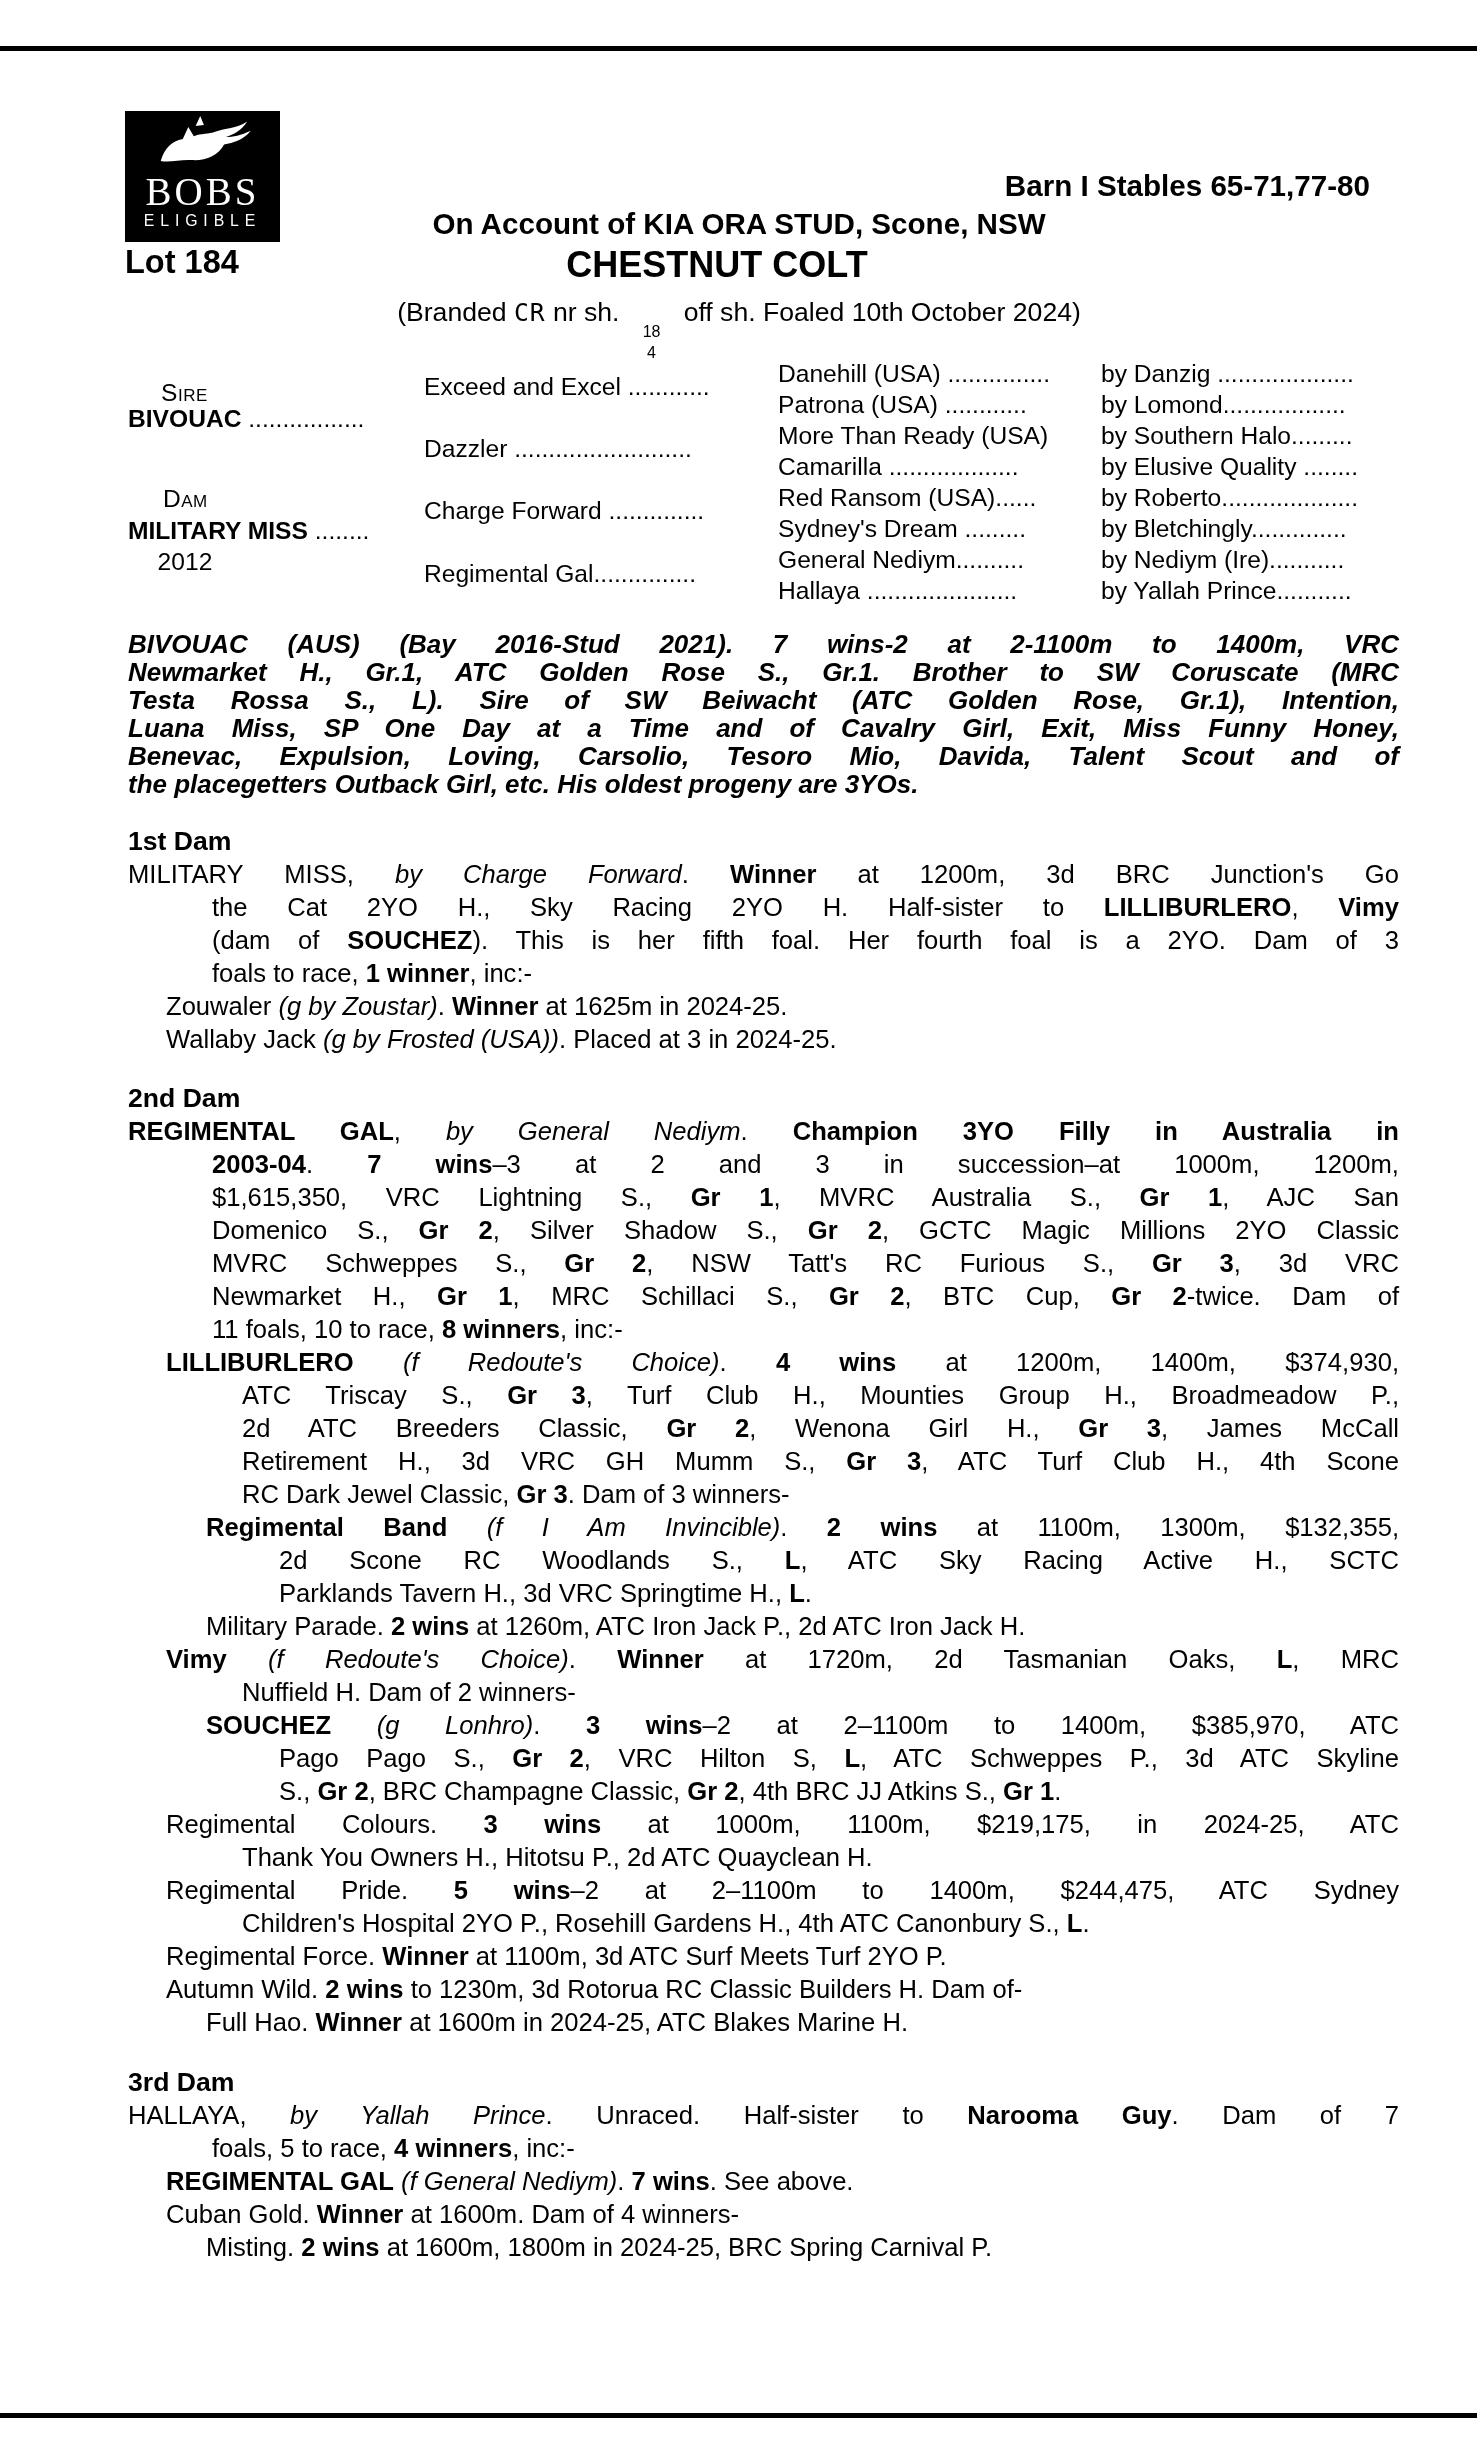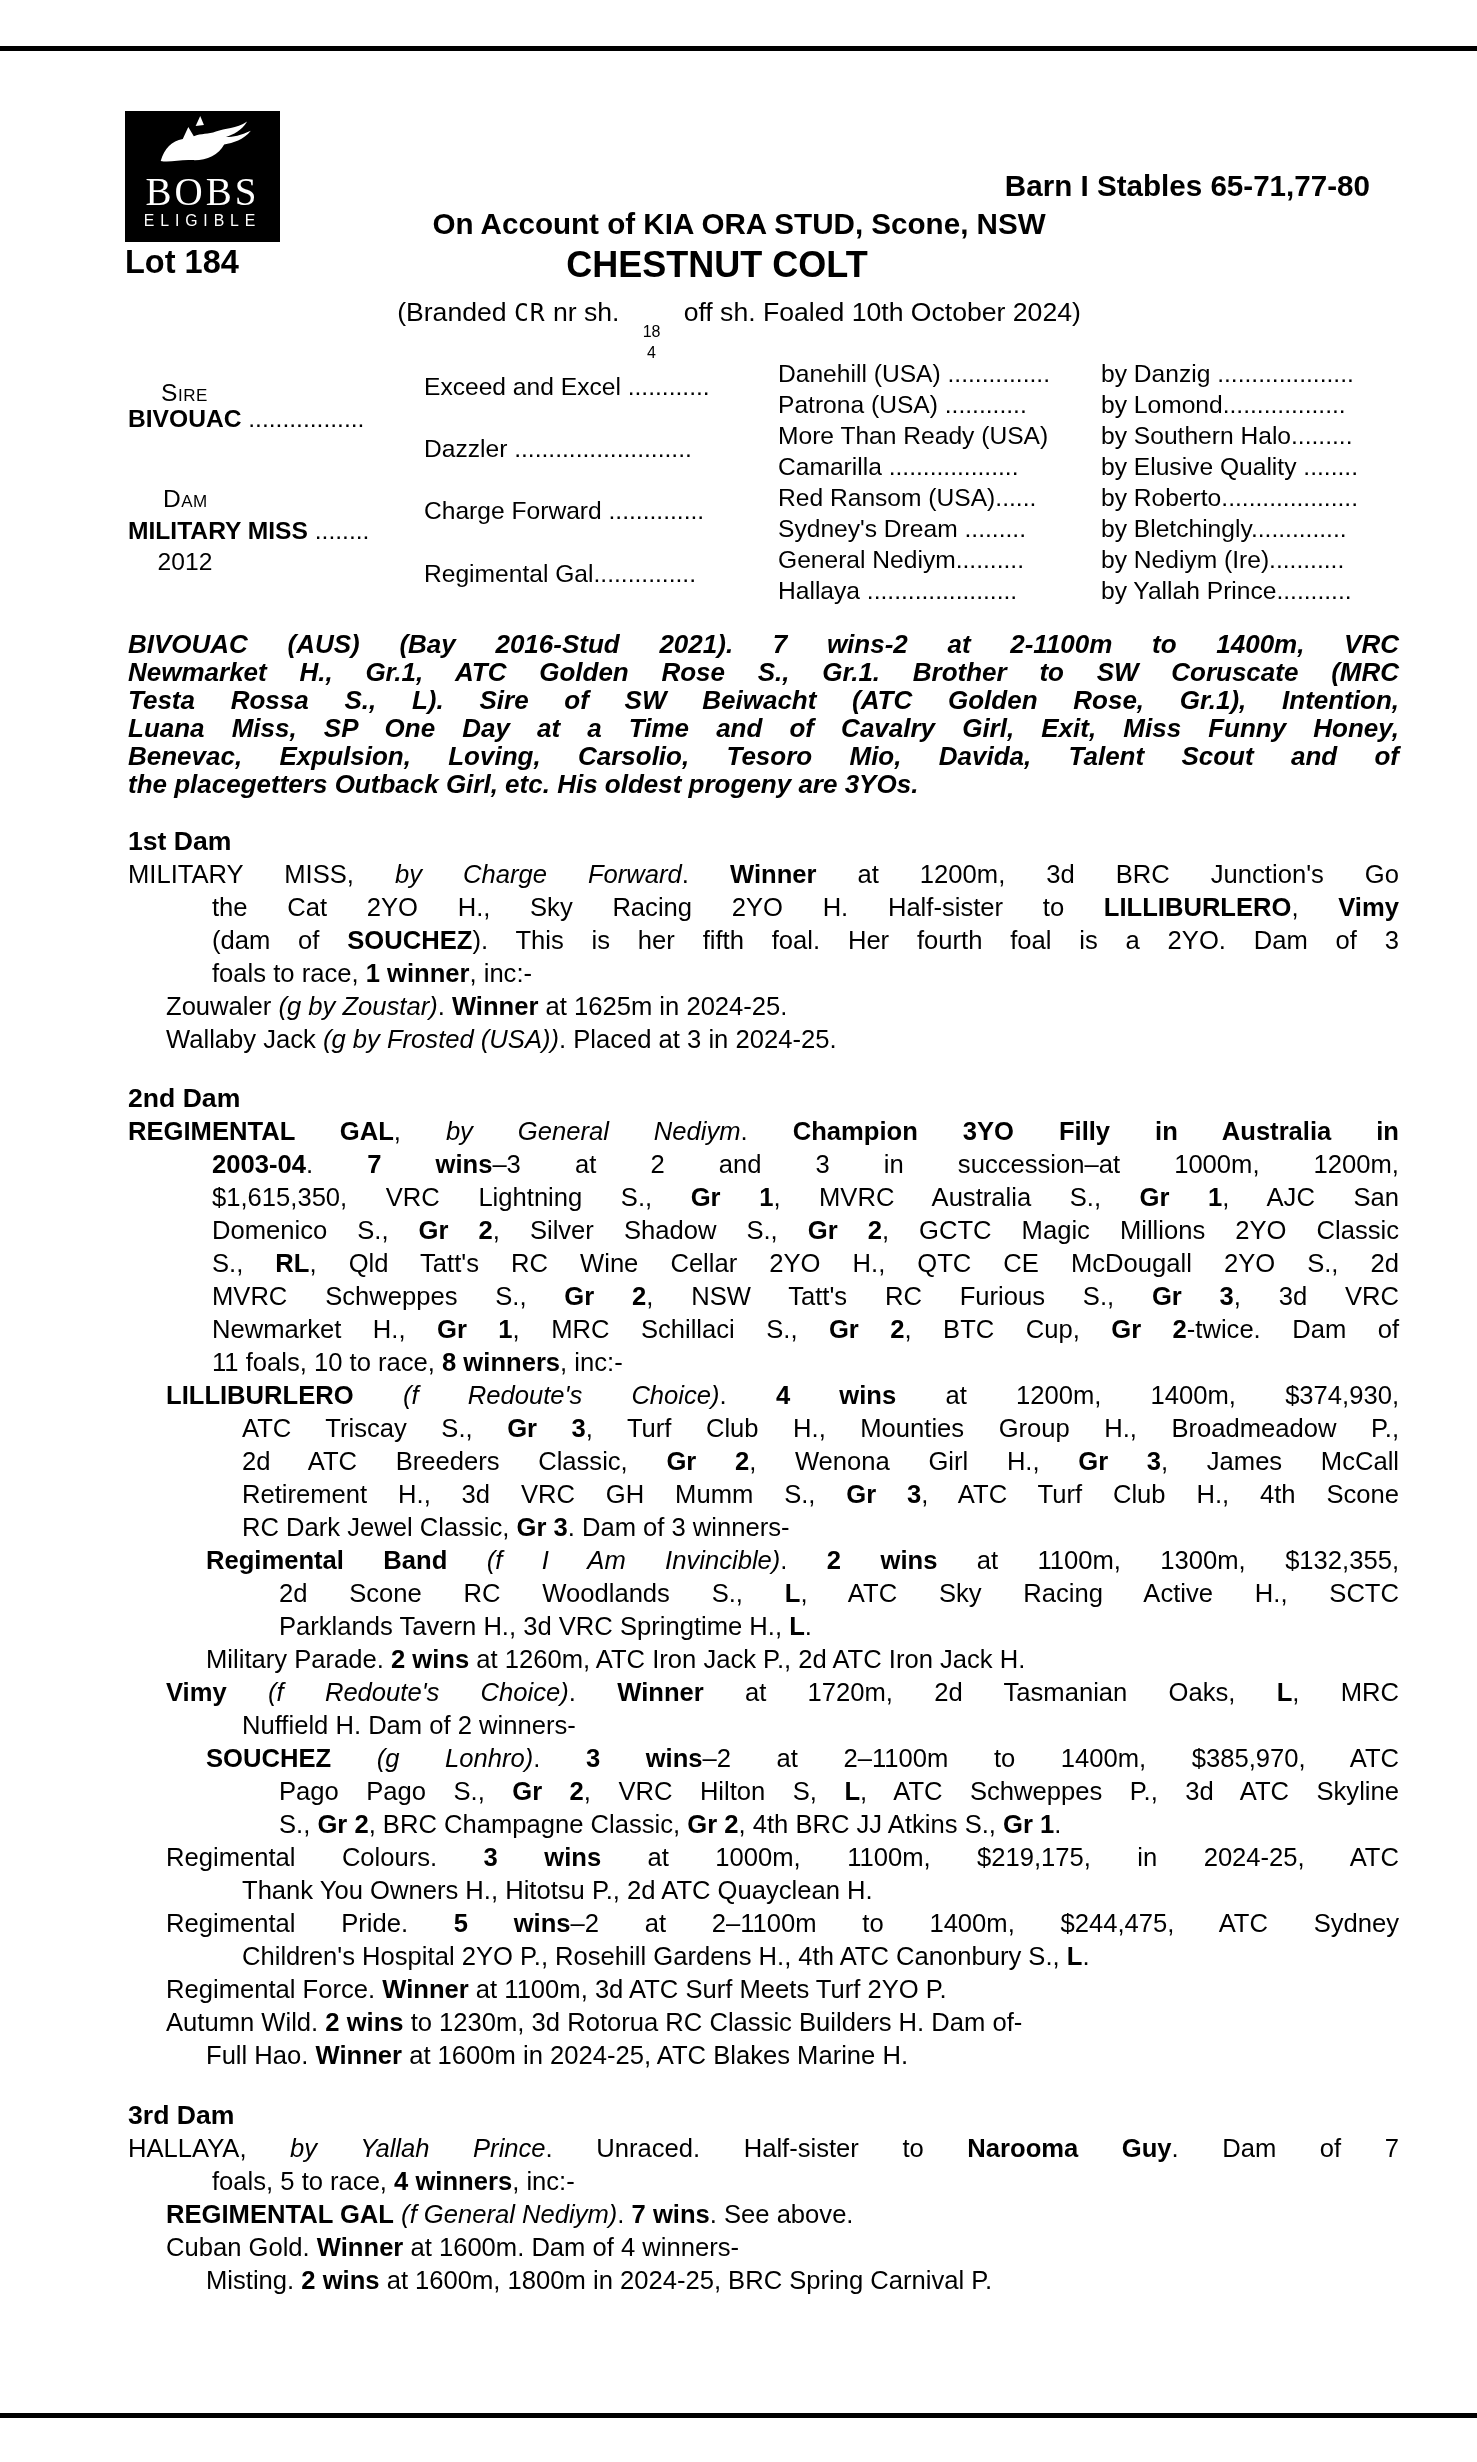--- a/index.html
+++ b/index.html
@@ -131,21 +131,20 @@
           <div class="tline nj" style="padding-left: 84px;"><span>foals to race, </span><span class="b">1 winner</span><span>, inc:-</span></div>
           <div class="tline nj" style="padding-left: 38px;"><span>Zouwaler </span><span class="i">(g by Zoustar)</span><span>. </span><span class="b">Winner</span><span> at 1625m in 2024-25.</span></div>
           <div class="tline nj" style="padding-left: 38px;"><span>Wallaby Jack </span><span class="i">(g by Frosted (USA))</span><span>. Placed at 3 in 2024-25.</span></div>
         </div>
         <div class="sec-head">2nd Dam</div>
         <div>
           <div class="tline just" style="padding-left: 0px;"><span class="b">REGIMENTAL GAL</span><span>, </span><span class="i">by General Nediym</span><span>. </span><span class="b">Champion 3YO Filly in Australia in</span></div>
           <div class="tline just" style="padding-left: 84px;"><span class="b">2003-04</span><span>. </span><span class="b">7 wins</span><span>–3 at 2 and 3 in succession–at 1000m, 1200m,</span></div>
           <div class="tline just" style="padding-left: 84px;"><span>$1,615,350, VRC Lightning S., </span><span class="b">Gr 1</span><span>, MVRC Australia S., </span><span class="b">Gr 1</span><span>, AJC San</span></div>
           <div class="tline just" style="padding-left: 84px;"><span>Domenico S., </span><span class="b">Gr 2</span><span>, Silver Shadow S., </span><span class="b">Gr 2</span><span>, GCTC Magic Millions 2YO Classic</span></div>
-          <div class="tline just" style="padding-left: 84px;"><span>S., </span><span class="b">RL</span><span>, Qld Tatt's RC Wine Cellar 2YO H., QTC CE McDougall 2YO S., 2d</span></div>
           <div class="tline just" style="padding-left: 84px;"><span>MVRC Schweppes S., </span><span class="b">Gr 2</span><span>, NSW Tatt's RC Furious S., </span><span class="b">Gr 3</span><span>, 3d VRC</span></div>
           <div class="tline just" style="padding-left: 84px;"><span>Newmarket H., </span><span class="b">Gr 1</span><span>, MRC Schillaci S., </span><span class="b">Gr 2</span><span>, BTC Cup, </span><span class="b">Gr 2</span><span>-twice. Dam of</span></div>
           <div class="tline nj" style="padding-left: 84px;"><span>11 foals, 10 to race, </span><span class="b">8 winners</span><span>, inc:-</span></div>
           <div class="tline just" style="padding-left: 38px;"><span class="b">LILLIBURLERO</span><span> </span><span class="i">(f Redoute's Choice)</span><span>. </span><span class="b">4 wins</span><span> at 1200m, 1400m, $374,930,</span></div>
           <div class="tline just" style="padding-left: 114px;"><span>ATC Triscay S., </span><span class="b">Gr 3</span><span>, Turf Club H., Mounties Group H., Broadmeadow P.,</span></div>
           <div class="tline just" style="padding-left: 114px;"><span>2d ATC Breeders Classic, </span><span class="b">Gr 2</span><span>, Wenona Girl H., </span><span class="b">Gr 3</span><span>, James McCall</span></div>
           <div class="tline just" style="padding-left: 114px;"><span>Retirement H., 3d VRC GH Mumm S., </span><span class="b">Gr 3</span><span>, ATC Turf Club H., 4th Scone</span></div>
           <div class="tline nj" style="padding-left: 114px;"><span>RC Dark Jewel Classic, </span><span class="b">Gr 3</span><span>. Dam of 3 winners-</span></div>
           <div class="tline just" style="padding-left: 78px;"><span class="b">Regimental Band</span><span> </span><span class="i">(f I Am Invincible)</span><span>. </span><span class="b">2 wins</span><span> at 1100m, 1300m, $132,355,</span></div>
           <div class="tline just" style="padding-left: 151px;"><span>2d Scone RC Woodlands S., </span><span class="b">L</span><span>, ATC Sky Racing Active H., SCTC</span></div>

